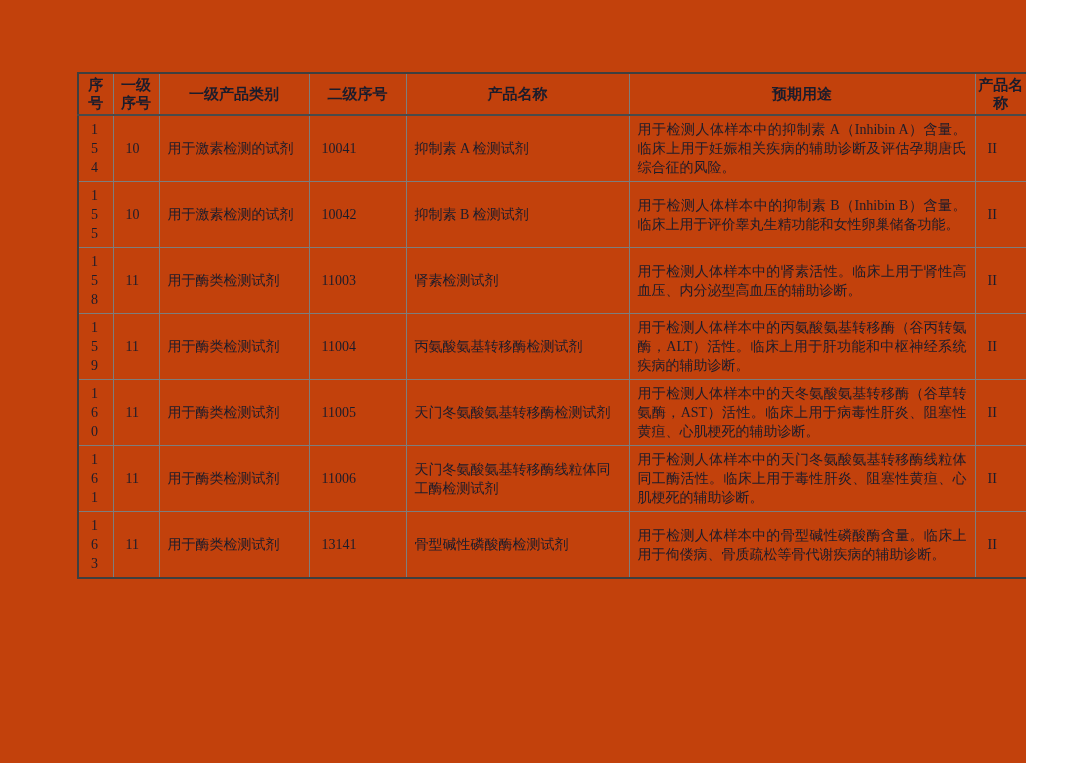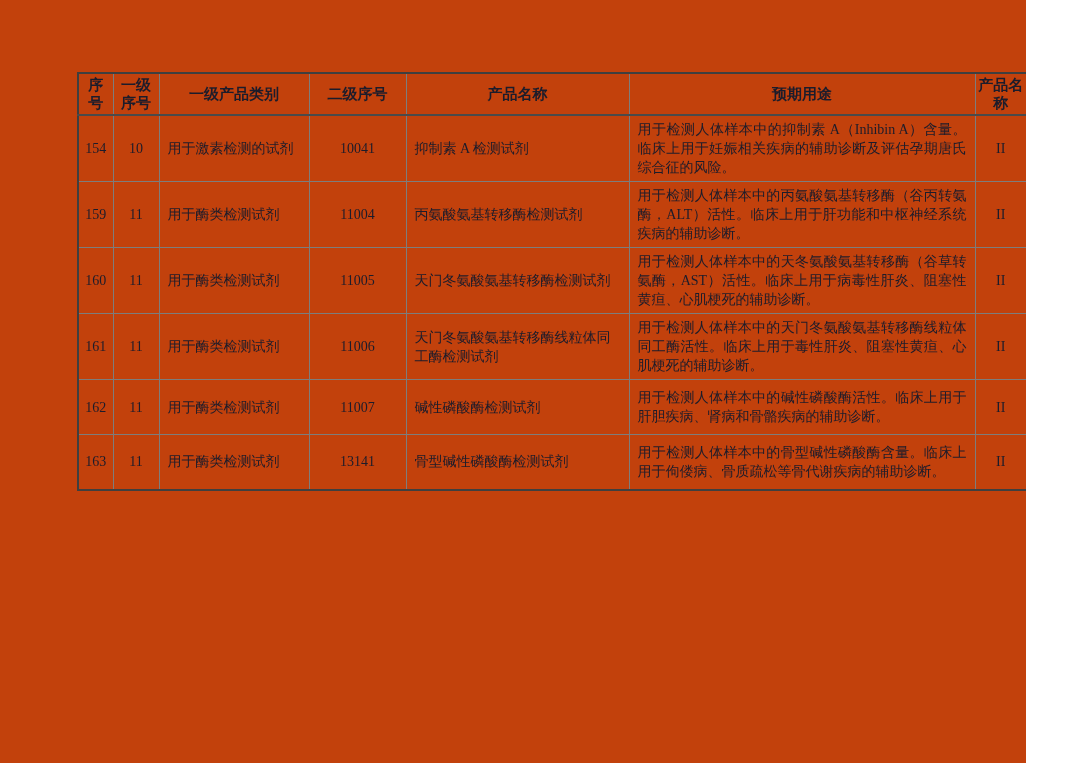--- a/index.html
+++ b/index.html
@@ -44,22 +44,21 @@
   }
   .doc-table thead th {
     border-bottom: 2px solid #4a4a4a;
   }
   .doc-table td {
     height: 55px;
     padding: 4px 8px;
     line-height: 19px;
   }
   .doc-table td.center {
-    text-align: center;
-    padding: 4px 2px;
+    padding: 4px 12px;
   }
   .doc-table td.use {
     text-align: justify;
     text-align-last: left;
   }
 </style>
 </head>
 <body>
 
 <div class="page">
@@ -88,20 +87,38 @@
       <tr>
         <td class="center">154</td>
         <td class="center">10</td>
         <td>用于激素检测的试剂</td>
         <td class="center">10041</td>
         <td>抑制素 A 检测试剂</td>
         <td class="use">用于检测人体样本中的抑制素 A（Inhibin A）含量。临床上用于妊娠相关疾病的辅助诊断及评估孕期唐氏综合征的风险。</td>
         <td class="center">II</td>
       </tr>
       <tr>
+        <td class="center">155</td>
+        <td class="center">10</td>
+        <td>用于激素检测的试剂</td>
+        <td class="center">10042</td>
+        <td>抑制素 B 检测试剂</td>
+        <td class="use">用于检测人体样本中的抑制素 B（Inhibin B）含量。临床上用于评价睾丸生精功能和女性卵巢储备功能。</td>
+        <td class="center">II</td>
+      </tr>
+      <tr>
+        <td class="center">158</td>
+        <td class="center">11</td>
+        <td>用于酶类检测试剂</td>
+        <td class="center">11003</td>
+        <td>肾素检测试剂</td>
+        <td class="use">用于检测人体样本中的肾素活性。临床上用于肾性高血压、内分泌型高血压的辅助诊断。</td>
+        <td class="center">II</td>
+      </tr>
+      <tr>
         <td class="center">159</td>
         <td class="center">11</td>
         <td>用于酶类检测试剂</td>
         <td class="center">11004</td>
         <td>丙氨酸氨基转移酶检测试剂</td>
         <td class="use">用于检测人体样本中的丙氨酸氨基转移酶（谷丙转氨酶，ALT）活性。临床上用于肝功能和中枢神经系统疾病的辅助诊断。</td>
         <td class="center">II</td>
       </tr>
       <tr>
         <td class="center">160</td>
@@ -115,29 +132,20 @@
       <tr>
         <td class="center">161</td>
         <td class="center">11</td>
         <td>用于酶类检测试剂</td>
         <td class="center">11006</td>
         <td>天门冬氨酸氨基转移酶线粒体同工酶检测试剂</td>
         <td class="use">用于检测人体样本中的天门冬氨酸氨基转移酶线粒体同工酶活性。临床上用于毒性肝炎、阻塞性黄疸、心肌梗死的辅助诊断。</td>
         <td class="center">II</td>
       </tr>
       <tr>
-        <td class="center">162</td>
-        <td class="center">11</td>
-        <td>用于酶类检测试剂</td>
-        <td class="center">11007</td>
-        <td>碱性磷酸酶检测试剂</td>
-        <td class="use">用于检测人体样本中的碱性磷酸酶活性。临床上用于肝胆疾病、肾病和骨骼疾病的辅助诊断。</td>
-        <td class="center">II</td>
-      </tr>
-      <tr>
         <td class="center">163</td>
         <td class="center">11</td>
         <td>用于酶类检测试剂</td>
         <td class="center">13141</td>
         <td>骨型碱性磷酸酶检测试剂</td>
         <td class="use">用于检测人体样本中的骨型碱性磷酸酶含量。临床上用于佝偻病、骨质疏松等骨代谢疾病的辅助诊断。</td>
         <td class="center">II</td>
       </tr>
     </tbody>
   </table>

